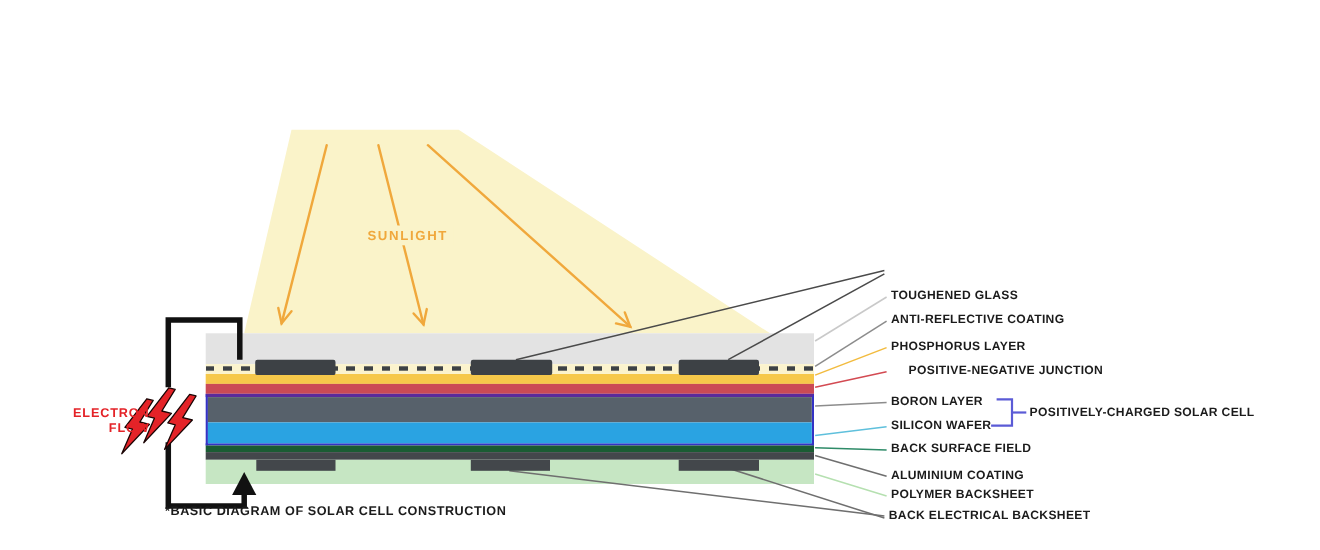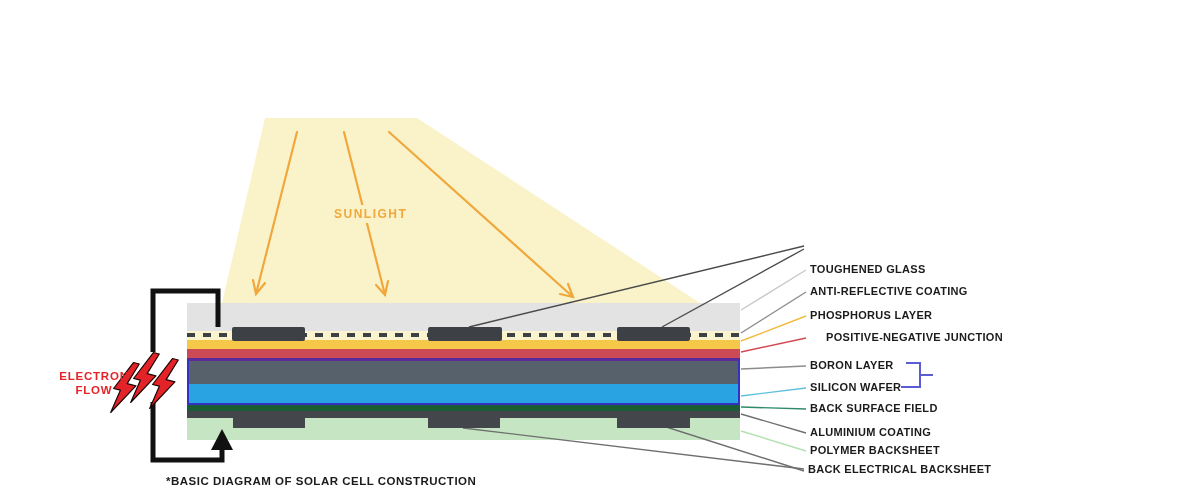--- a/index.html
+++ b/index.html
@@ -20,28 +20,28 @@
   
   #sunlight-label{
     left:329px;top:205px;padding:2px 5px;
     background:var(--beam-yellow,#faf3c9);
     color:var(--sun-orange,#f0a83c);
     font-size:12px;font-weight:700;letter-spacing:1.5px;
   }
 
   
   #electron-flow{
-    left:52px;top:369px;width:84px;text-align:center;
+    left:52px;top:369px;width:84px;text-align:right;
     color:var(--electron-red,#e42328);
     font-size:11.5px;font-weight:800;letter-spacing:.8px;line-height:14px;
   }
 
   
   #caption{
-    left:150px;top:475px;font-size:11.5px;font-weight:700;letter-spacing:.5px;margin-left:16px;
+    left:150px;top:459px;font-size:11.5px;font-weight:700;letter-spacing:.5px;
   }
 
   
   #stack{left:187px;top:303px;width:553px;height:137px;}
   #stack .layer{position:absolute;left:0;width:553px;}
   .glass       {top:0;height:28px;background:var(--glass-gray,#e3e3e3);}
   .arc-strip   {top:28px;height:9px;background:var(--arc-strip,#fbf3cd);}
   .dash-row    {top:29.5px;height:4px;
                 background:repeating-linear-gradient(90deg,var(--busbar-dark,#50545a) 0 8px,transparent 8px 16px);}
   .phosphorus  {top:37px;height:9px;background:var(--phosphorus-yellow,#f6c84a);}
@@ -152,20 +152,21 @@
       <path class="bolt" transform="translate(153,357) rotate(14 10 27)" d="M13,0 L0,30 L7,30 L3,54 L21,22 L12,22 L19,0 Z"></path>
     </g>
   </svg>
 
   <div class="llabel" style="left:810px;top:263px;">TOUGHENED GLASS</div>
   <div class="llabel" style="left:810px;top:285px;">ANTI-REFLECTIVE COATING</div>
   <div class="llabel" style="left:810px;top:309px;">PHOSPHORUS LAYER</div>
   <div class="llabel" style="left:810px;top:331px;padding-left:16px;">POSITIVE-NEGATIVE JUNCTION</div>
   <div class="llabel" style="left:810px;top:359px;">BORON LAYER</div>
   <div class="llabel" style="left:810px;top:381px;">SILICON WAFER</div>
+  <div class="llabel" style="left:936px;top:369px;">POSITIVELY-CHARGED SOLAR CELL</div>
   <div class="llabel" style="left:810px;top:402px;">BACK SURFACE FIELD</div>
   <div class="llabel" style="left:810px;top:426px;">ALUMINIUM COATING</div>
   <div class="llabel" style="left:810px;top:444px;">POLYMER BACKSHEET</div>
   <div class="llabel" style="left:808px;top:463px;">BACK ELECTRICAL BACKSHEET</div>
 
   <div id="electron-flow" class="abs">
     <div>ELECTRON</div>
     <div>FLOW</div>
   </div>
 

